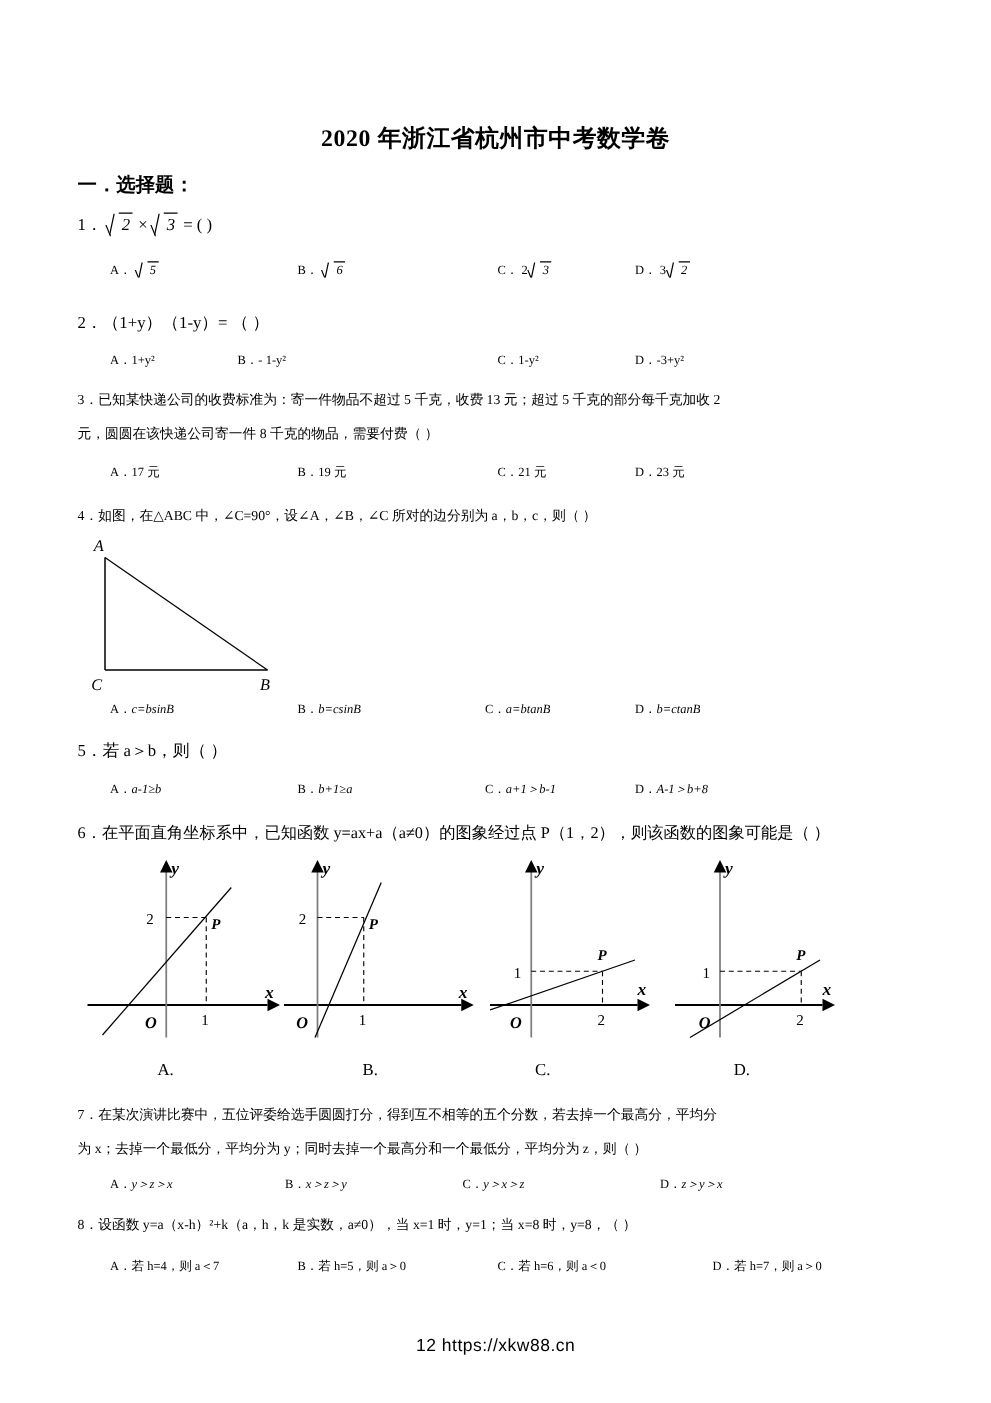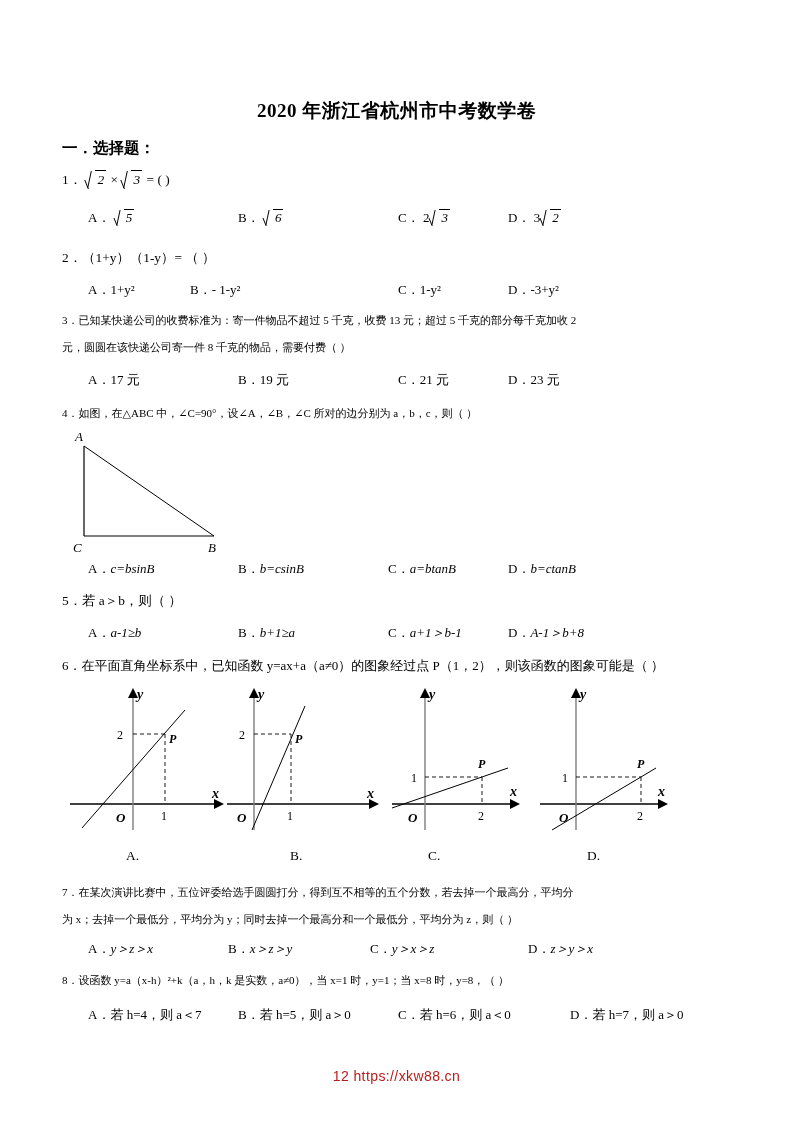--- a/index.html
+++ b/index.html
@@ -51,21 +51,21 @@
     white-space: nowrap;
   }
   .qtext {
     position: absolute;
     font-size: 11px;
     line-height: 1.55;
   }
   .opt {
     position: absolute;
     white-space: nowrap;
-    font-size: 13px;
+    font-size: 10px;
   }
   i, .ital { font-style: italic; }
   
   .rad {
     display: inline-block;
     position: relative;
     padding-left: 9px;
     margin: 0 1px;
   }
   .rad > .radbody {
@@ -122,21 +122,21 @@
     font-size: 13.4px;
   }
   
   .footer {
     position: absolute;
     left: 0;
     top: 1068px;
     width: 793px;
     text-align: center;
     font-size: 14px;
-    color: #b91c1c;
+    color: #000000;
     font-family: "Liberation Sans", "DejaVu Sans", sans-serif;
     letter-spacing: 0.4px;
   }
   svg text {
     font-family: "Liberation Serif", "DejaVu Serif", serif;
   }
 </style>
 </head>
 <body>
 

